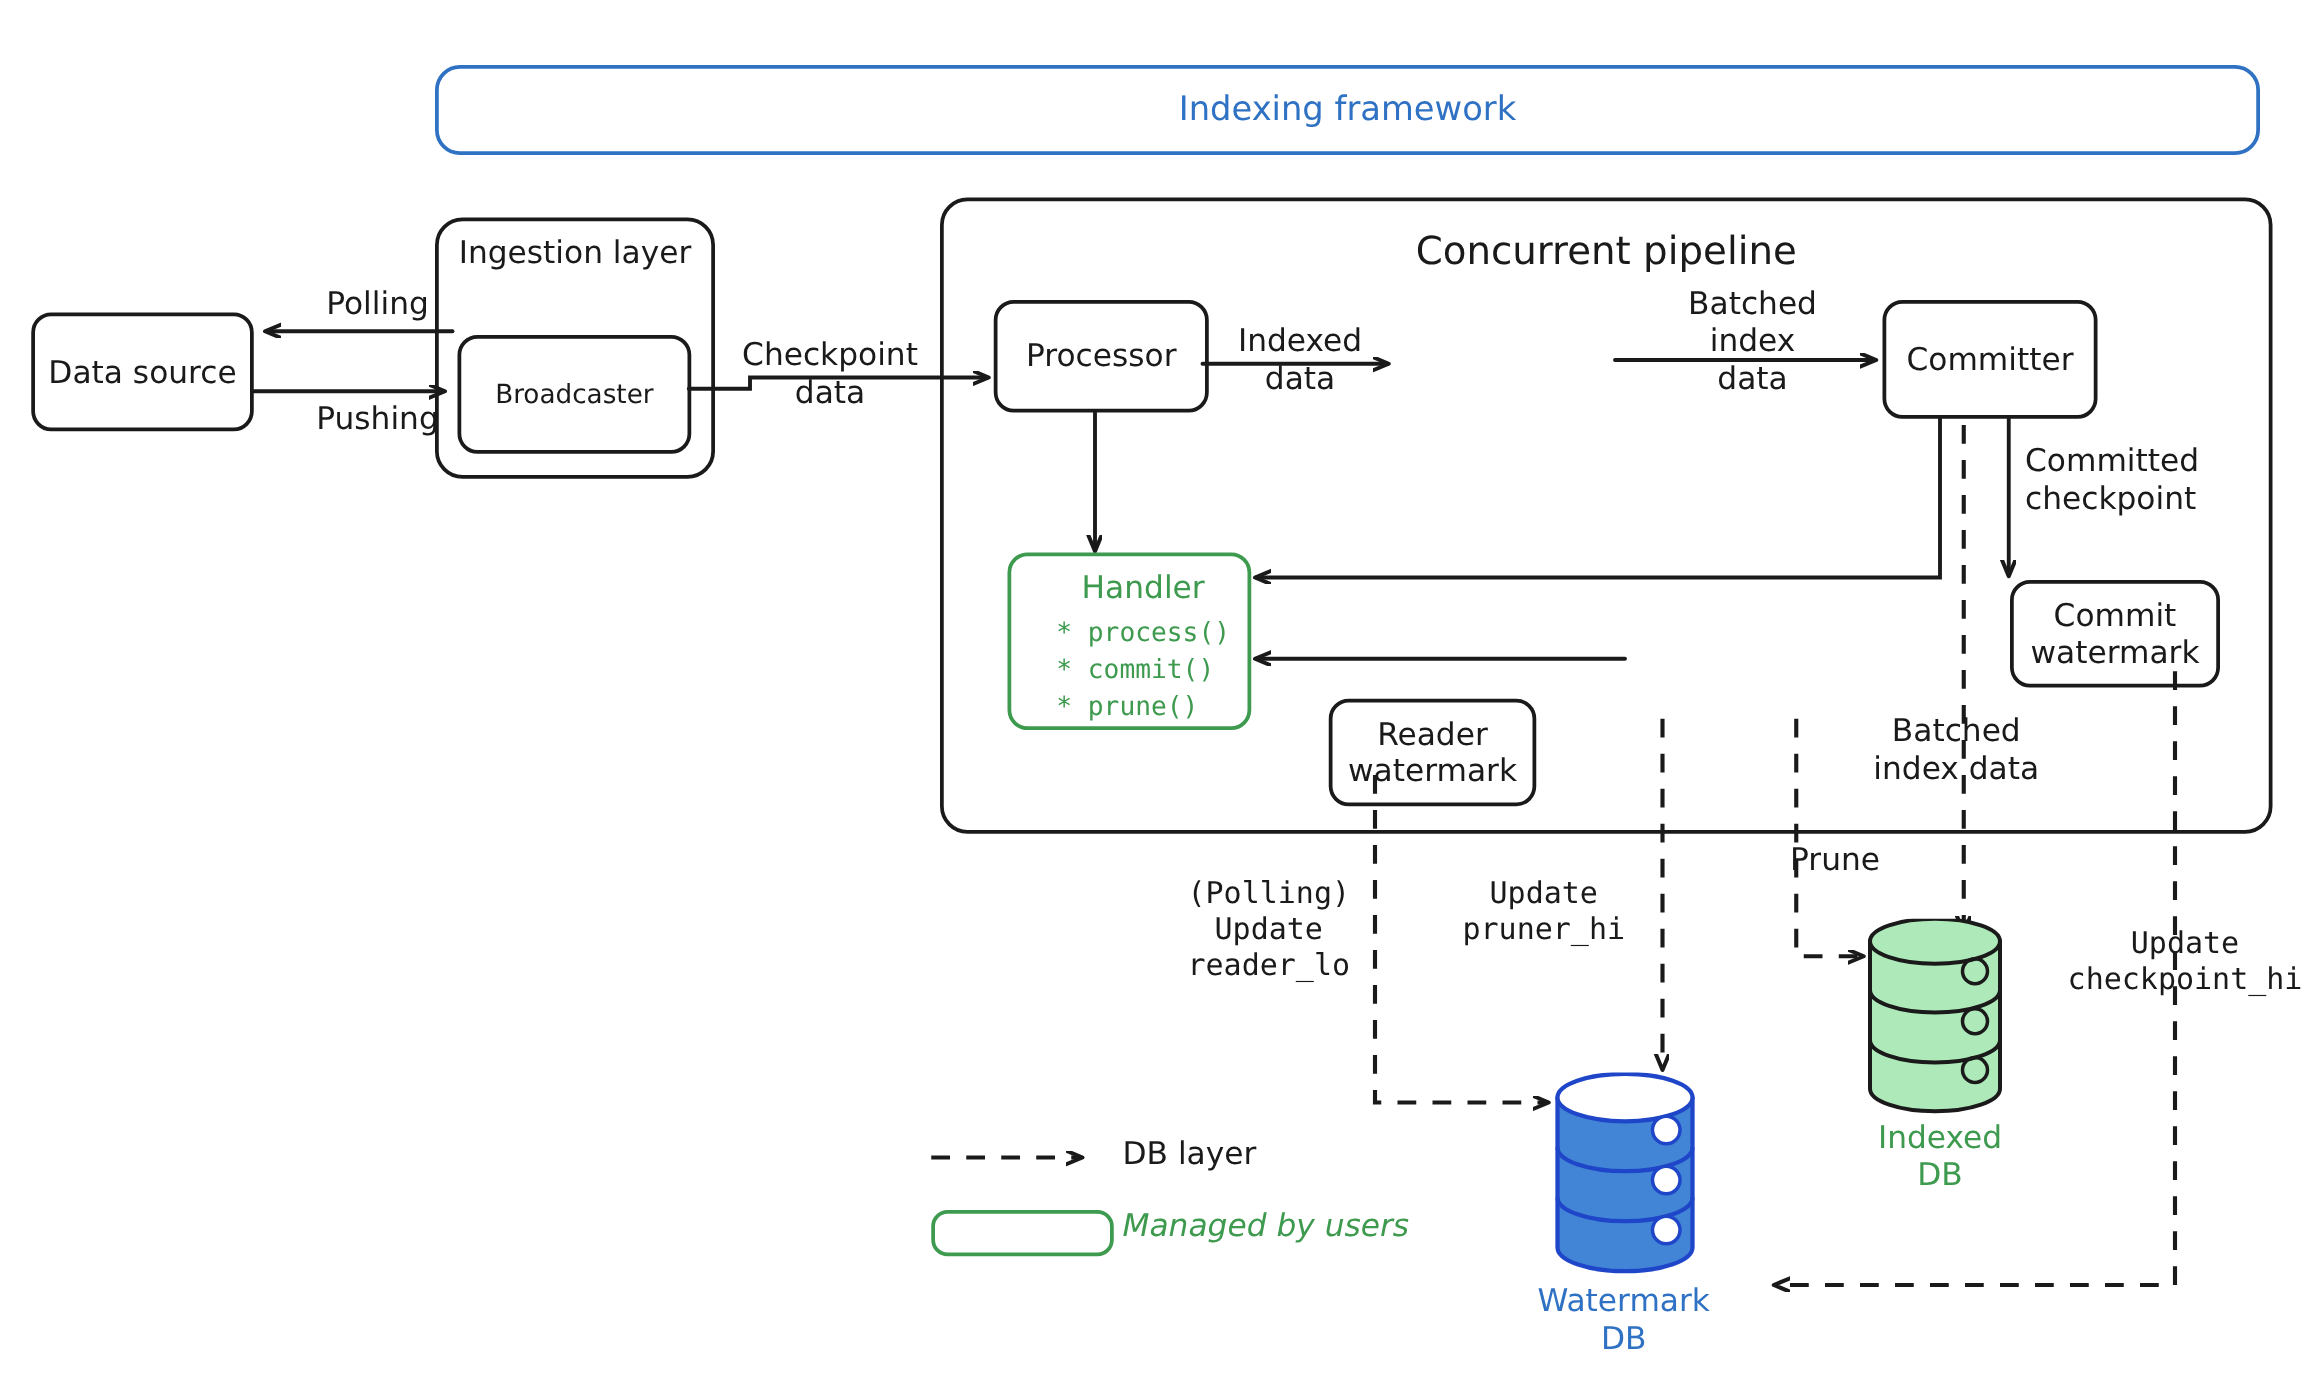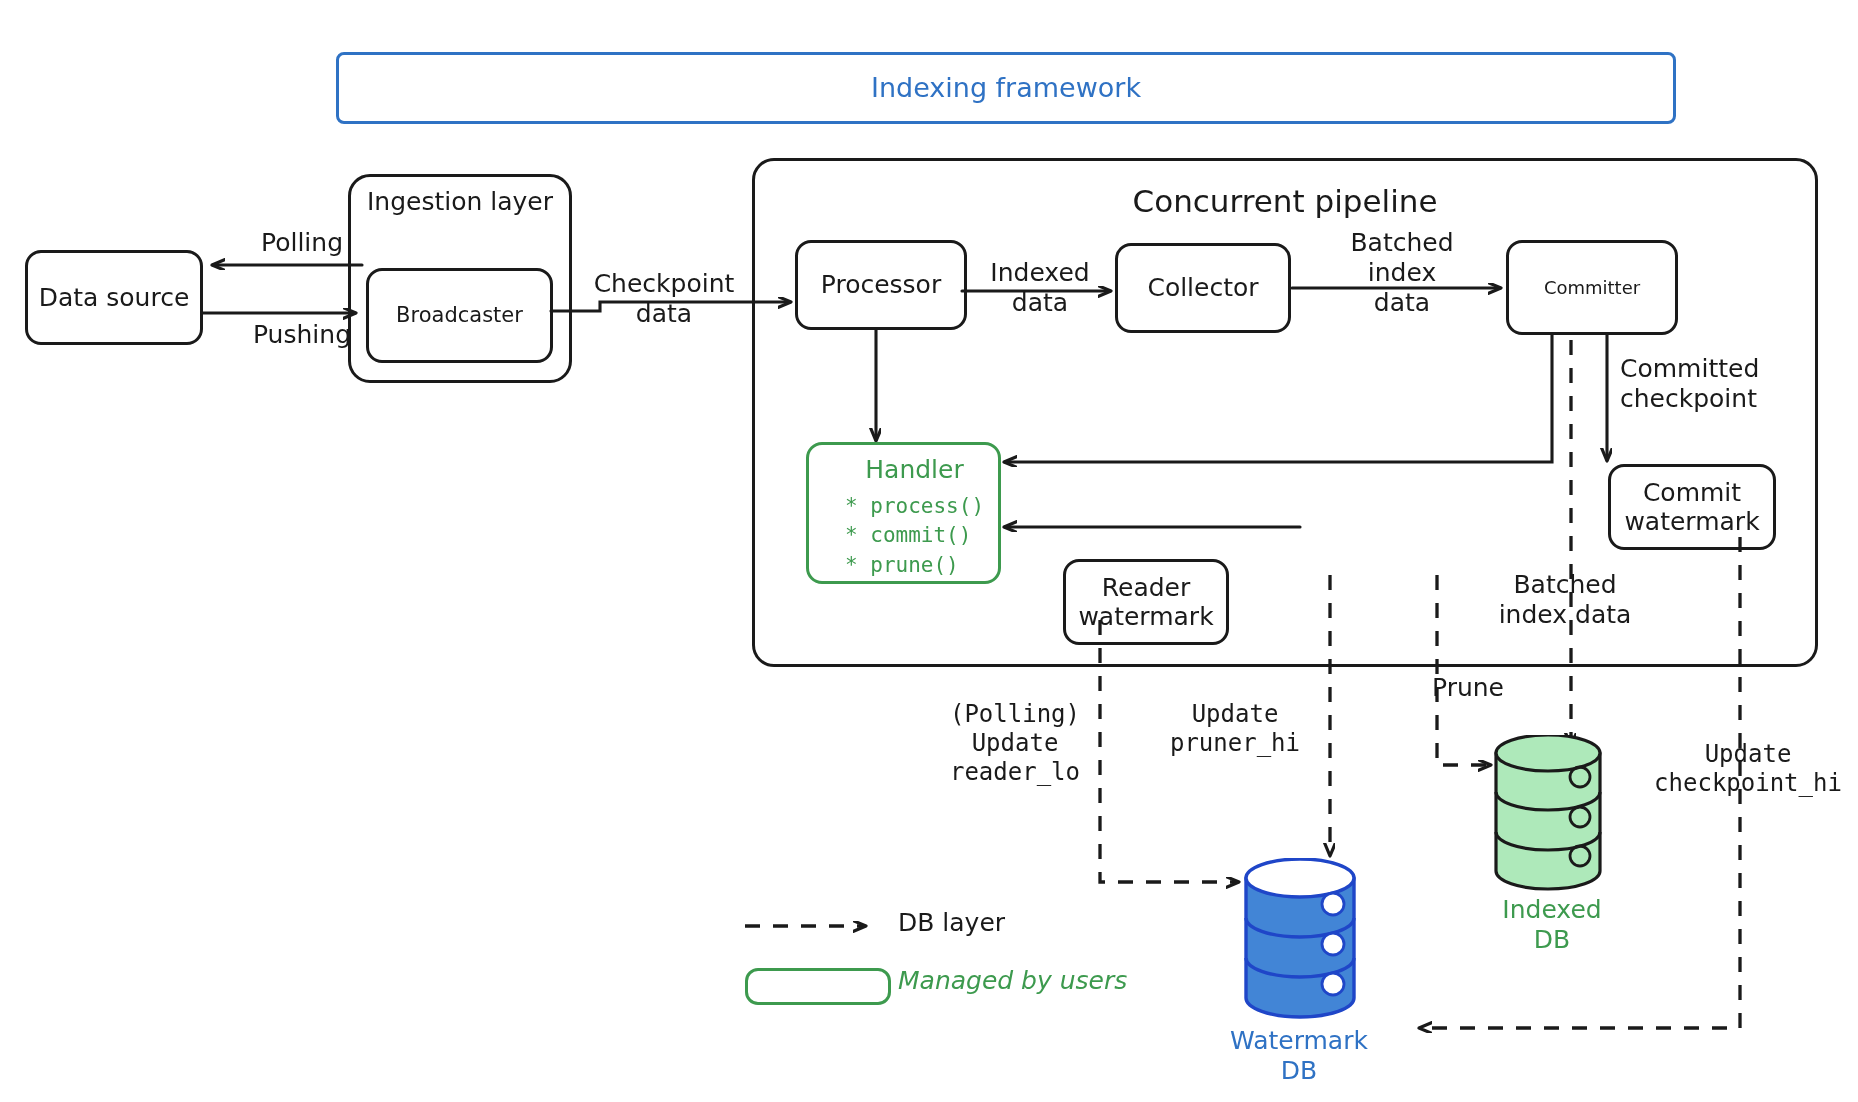--- a/index.html
+++ b/index.html
@@ -120,21 +120,21 @@
       <path d="M1571,340 L1571,745" marker-end="url(#ahd)"></path>
 
       <path d="M1740,537 L1740,1028 L1420,1028" marker-end="url(#ahd)"></path>
     </g>
 
     <g stroke="#1a1a1a" stroke-width="3.3" fill="none" stroke-dasharray="15 13">
       <path d="M745,926 L865,926" marker-end="url(#ahd)"></path>
     </g>
   </svg>
 
-  <div class="node blue" style="left:336px; top:52px; width:1340px; height:72px; border-radius:8px;">
+  <div class="node blue" style="left:348px; top:52px; width:1460px; height:72px; border-radius:20px;">
     <span style="font-size:27px;">Indexing framework</span>
   </div>
 
   <div class="node" style="left:25px; top:250px; width:178px; height:95px;">
     <span style="font-size:25px;">Data source</span>
   </div>
 
   <div class="node group" style="left:348px; top:174px; width:224px; height:209px;">
     <span class="group-title" style="font-size:25px;">Ingestion layer</span>
   </div>
@@ -143,26 +143,23 @@
   </div>
 
   <div class="node group" style="left:752px; top:158px; width:1066px; height:509px;">
     <span class="group-title" style="font-size:31px; margin-top:22px;">Concurrent pipeline</span>
   </div>
 
   <div class="node" style="left:795px; top:240px; width:172px; height:90px;">
     <span style="font-size:25px;">Processor</span>
   </div>
 
-  <div class="node" style="left:1115px; top:243px; width:176px; height:90px;">
-    <span style="font-size:25px;">Collector</span>
-  </div>
 
   <div class="node" style="left:1506px; top:240px; width:172px; height:95px;">
-    <span style="font-size:18px;">Committer</span>
+    <span style="font-size:25px;">Committer</span>
   </div>
 
   <div class="node" style="left:1608px; top:464px; width:168px; height:86px;">
     <span style="font-size:25px;">Commit</span>
     <span style="font-size:25px;">watermark</span>
   </div>
 
   <div class="node" style="left:1063px; top:559px; width:166px; height:86px;">
     <span style="font-size:25px;">Reader</span>
     <span style="font-size:25px;">watermark</span>

